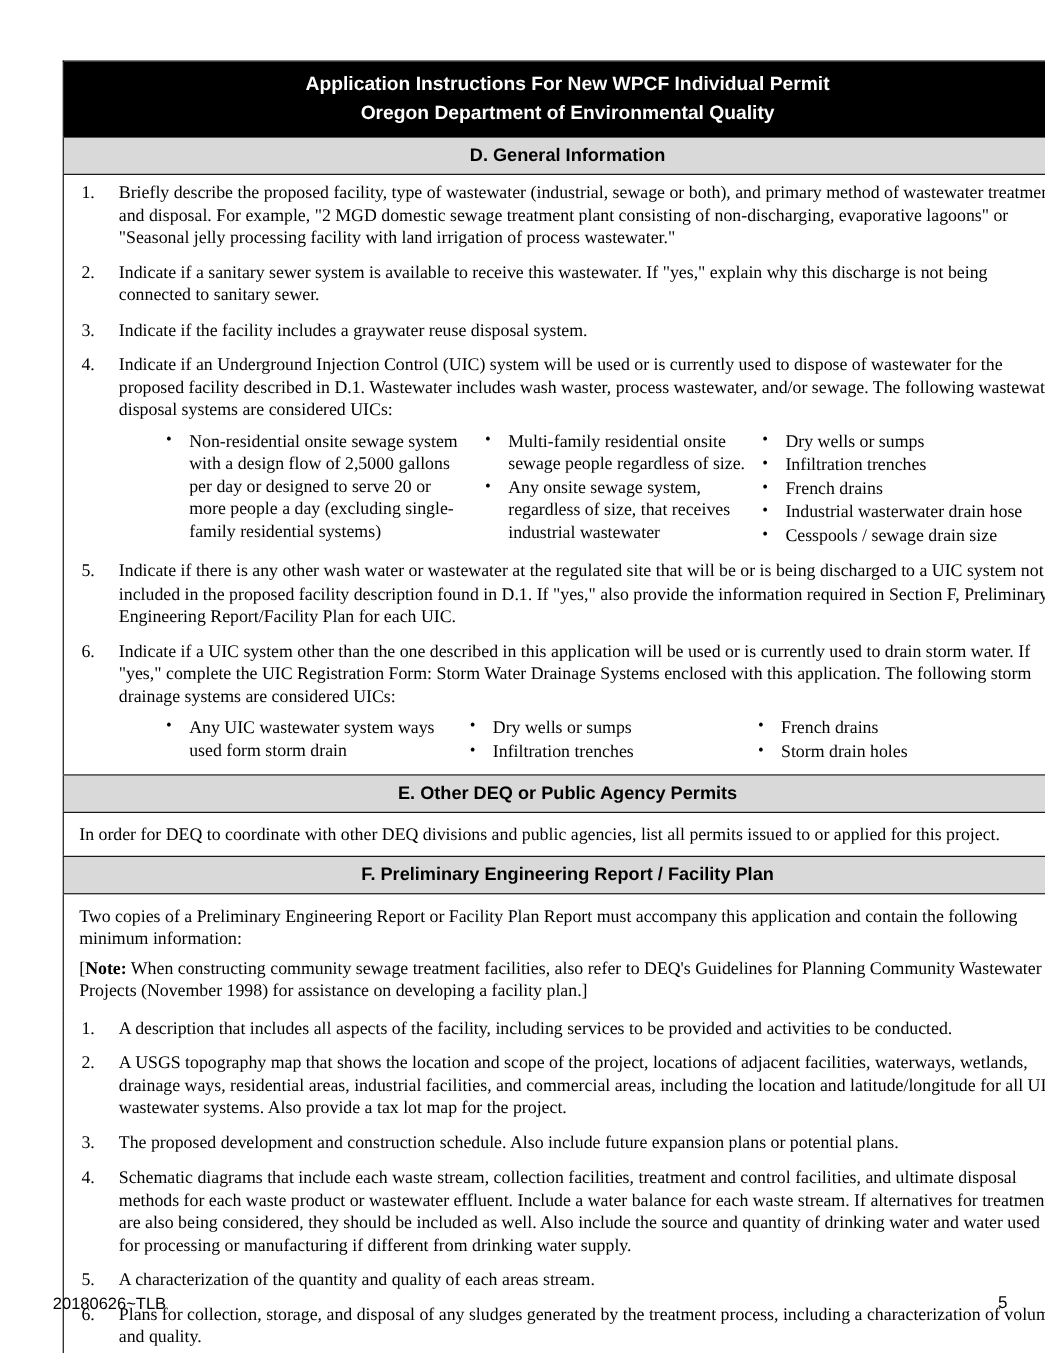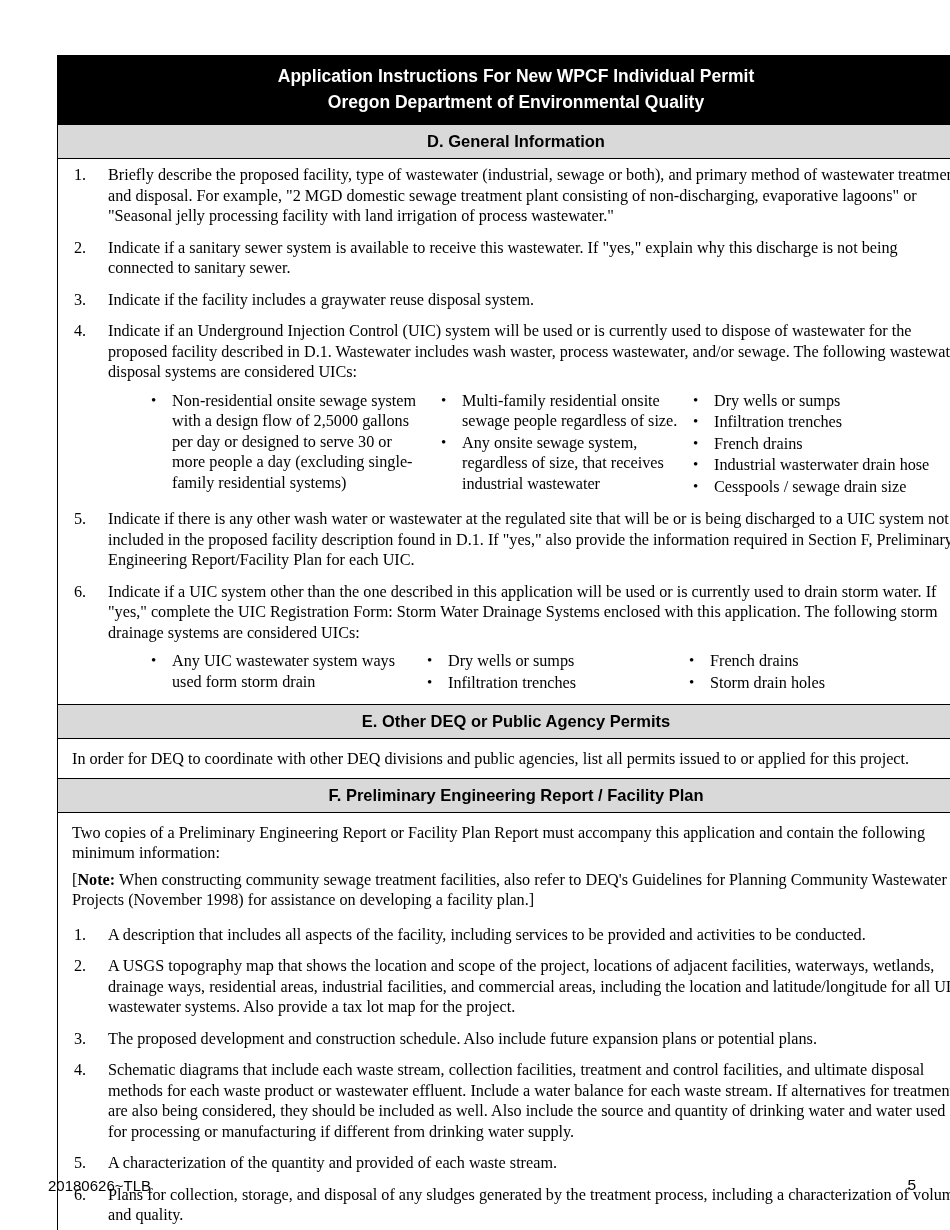--- a/index.html
+++ b/index.html
@@ -198,21 +198,21 @@
 
             <li>
               <span class="num">4.</span>
               <span>Indicate if an Underground Injection Control (UIC) system will be used or is currently used to dispose of wastewater for the proposed facility described in D.1. Wastewater includes wash waster, process wastewater, and/or sewage. The following wastewater disposal systems are considered UICs:</span>
 
               <div class="bullet-cols group-uic">
                 <div class="col col-1">
                   <ul class="b-list">
                     <li>
                       <span class="bdot">•</span>
-                      <span>Non-residential onsite sewage system with a design flow of 2,5000 gallons per day or designed to serve 30 or more people a day (excluding single-family residential systems)</span>
+                      <span>Non-residential onsite sewage system with a design flow of 2,5000 gallons per day or designed to serve 20 or more people a day (excluding single-family residential systems)</span>
                     </li>
                   </ul>
                 </div>
                 <div class="col col-2">
                   <ul class="b-list">
                     <li>
                       <span class="bdot">•</span>
                       <span>Multi-family residential onsite sewage people regardless of size.</span>
                     </li>
                     <li>
@@ -332,21 +332,21 @@
             <li>
               <span class="num">3.</span>
               <span>The proposed development and construction schedule. Also include future expansion plans or potential plans.</span>
             </li>
             <li>
               <span class="num">4.</span>
               <span>Schematic diagrams that include each waste stream, collection facilities, treatment and control facilities, and ultimate disposal methods for each waste product or wastewater effluent. Include a water balance for each waste stream. If alternatives for treatment are also being considered, they should be included as well. Also include the source and quantity of drinking water and water used for processing or manufacturing if different from drinking water supply.</span>
             </li>
             <li>
               <span class="num">5.</span>
-              <span>A characterization of the quantity and provided of each waste stream.</span>
+              <span>A characterization of the quantity and quality of each areas stream.</span>
             </li>
             <li>
               <span class="num">6.</span>
               <span>Plans for collection, storage, and disposal of any sludges generated by the treatment process, including a characterization of volume and quality.</span>
             </li>
           </ol>
         </td>
       </tr>
 
     </tbody>

